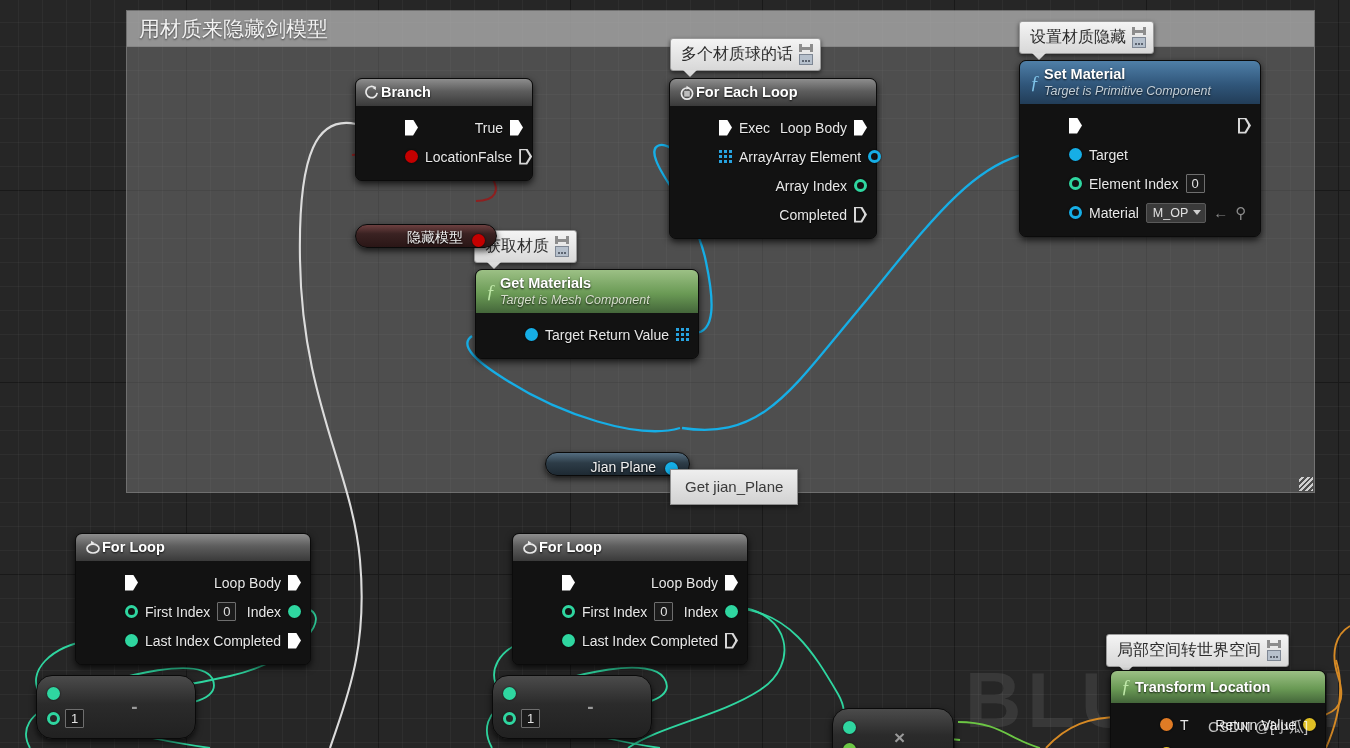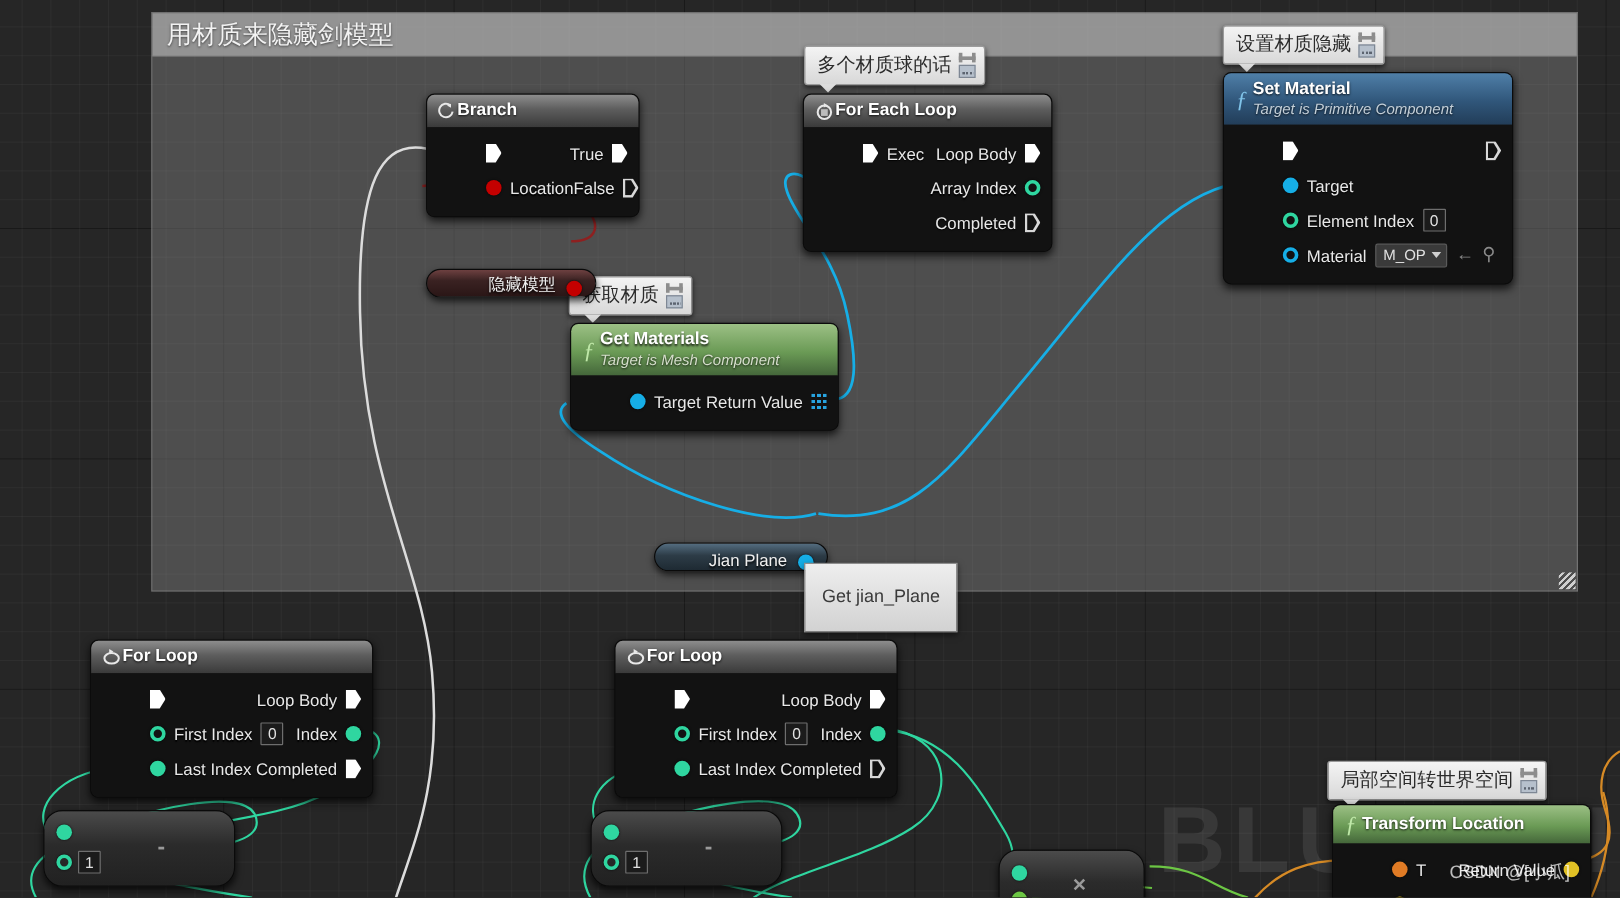--- a/index.html
+++ b/index.html
@@ -227,21 +227,21 @@
     content:""; position:absolute; left:2px; bottom:2px;
     width:9px; height:2px;
     background: repeating-linear-gradient(to right,#5c6470 0 2px, transparent 2px 3px);
   }
 
   
   .tooltip-box {
     position: absolute;
     background: linear-gradient(to bottom, #eeeeee, #d2d2d2);
     border: 1px solid #8e8e8e;
-    padding: 19px 14px;
+    padding: 8px 14px;
     box-shadow: 0 2px 5px rgba(0,0,0,.5);
   }
   .tooltip-box .ttext { font-size: 15px; color: #3a3a3a; white-space: nowrap; }
 </style>
 </head>
 <body>
 
 <div id="stage">
 
   <div class="bp-watermark" style="left:965px; top:655px;">BLUEPRINT</div>
@@ -372,20 +372,30 @@
         <span class="pin-side">
           <span class="pin-exec"></span>
           <span class="plabel">Exec</span>
         </span>
         <span class="pin-side right">
           <span class="plabel">Loop Body</span>
           <span class="pin-exec"></span>
         </span>
       </div>
       <div class="prow">
+        <span class="pin-side">
+          <span class="pin-array" style="color:#27a3e0;"></span>
+          <span class="plabel">Array</span>
+        </span>
+        <span class="pin-side right">
+          <span class="plabel">Array Element</span>
+          <span class="pin-dot hollow" style="border-color:#16aee6;"></span>
+        </span>
+      </div>
+      <div class="prow">
         <span class="pin-side"></span>
         <span class="pin-side right">
           <span class="plabel">Array Index</span>
           <span class="pin-dot hollow" style="border-color:#2fd6a0;"></span>
         </span>
       </div>
       <div class="prow">
         <span class="pin-side"></span>
         <span class="pin-side right">
           <span class="plabel">Completed</span>

